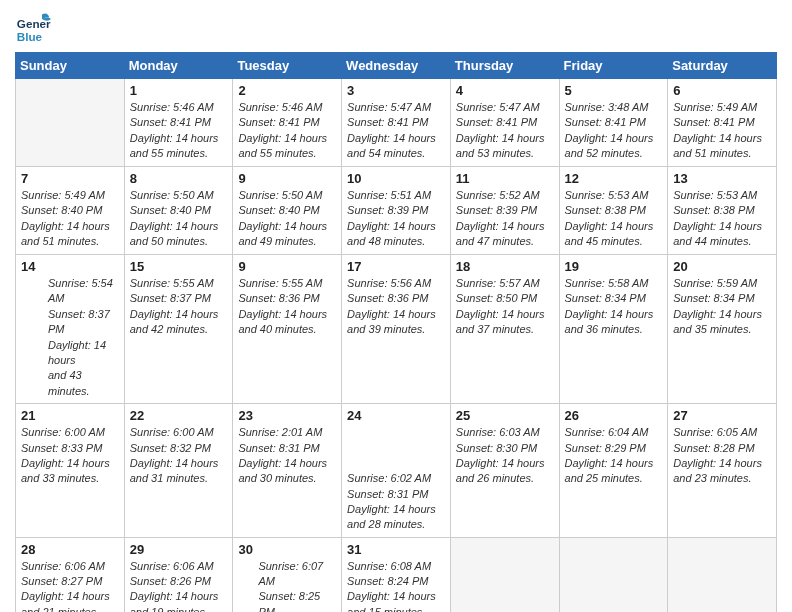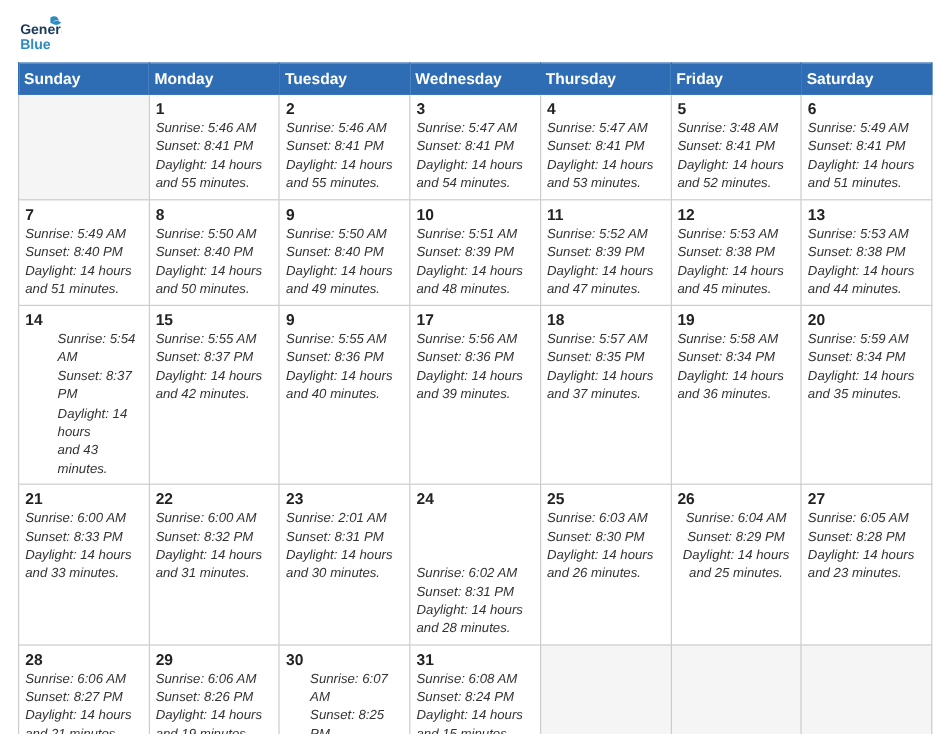--- a/index.html
+++ b/index.html
@@ -244,21 +244,21 @@
         <td>
           <div class="day-num">17</div>
           <div class="day-info" style="white-space: pre-line;">Sunrise: 5:56 AM
 Sunset: 8:36 PM
 Daylight: 14 hours
 and 39 minutes.</div>
         </td>
         <td>
           <div class="day-num">18</div>
           <div class="day-info" style="white-space: pre-line;">Sunrise: 5:57 AM
-Sunset: 8:35 PM
+Sunset: 8:50 PM
 Daylight: 14 hours
 and 37 minutes.</div>
         </td>
         <td>
           <div class="day-num">19</div>
           <div class="day-info" style="white-space: pre-line;">Sunrise: 5:58 AM
 Sunset: 8:34 PM
 Daylight: 14 hours
 and 36 minutes.</div>
         </td>
@@ -301,21 +301,21 @@
         </td>
         <td>
           <div class="day-num">25</div>
           <div class="day-info" style="white-space: pre-line;">Sunrise: 6:03 AM
 Sunset: 8:30 PM
 Daylight: 14 hours
 and 26 minutes.</div>
         </td>
         <td>
           <div class="day-num">26</div>
-          <div class="day-info" style="white-space: pre-line; text-align: center;">Sunrise: 6:04 AM
+          <div class="day-info" style="white-space: pre-line;">Sunrise: 6:04 AM
 Sunset: 8:29 PM
 Daylight: 14 hours
 and 25 minutes.</div>
         </td>
         <td>
           <div class="day-num">27</div>
           <div class="day-info" style="white-space: pre-line;">Sunrise: 6:05 AM
 Sunset: 8:28 PM
 Daylight: 14 hours
 and 23 minutes.</div>

